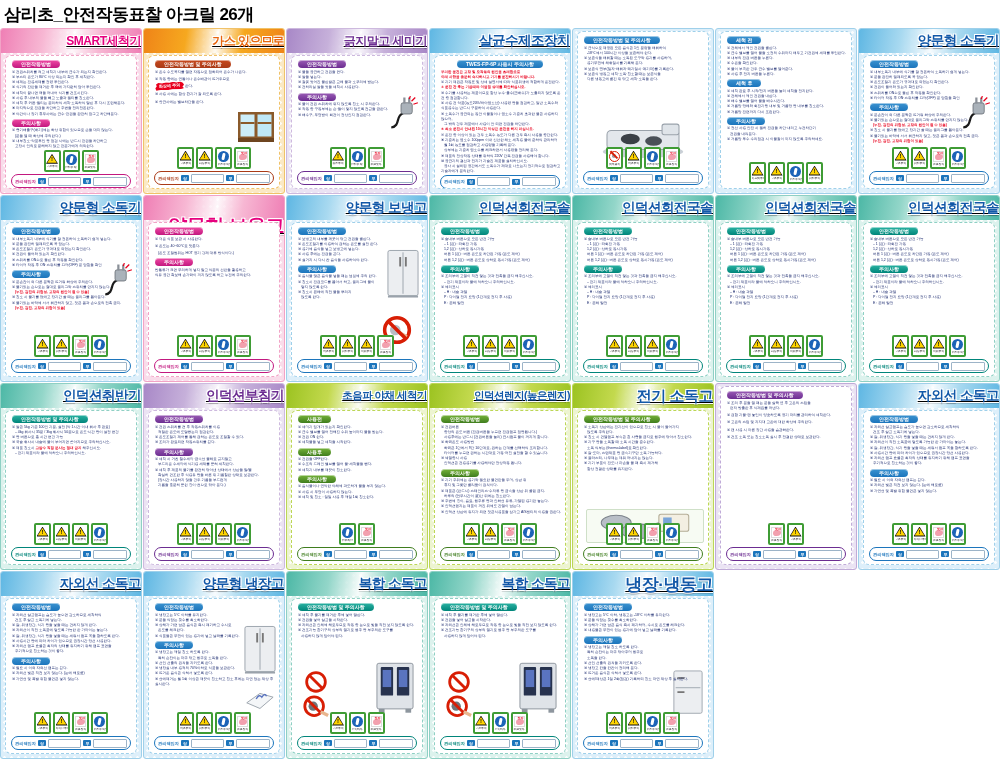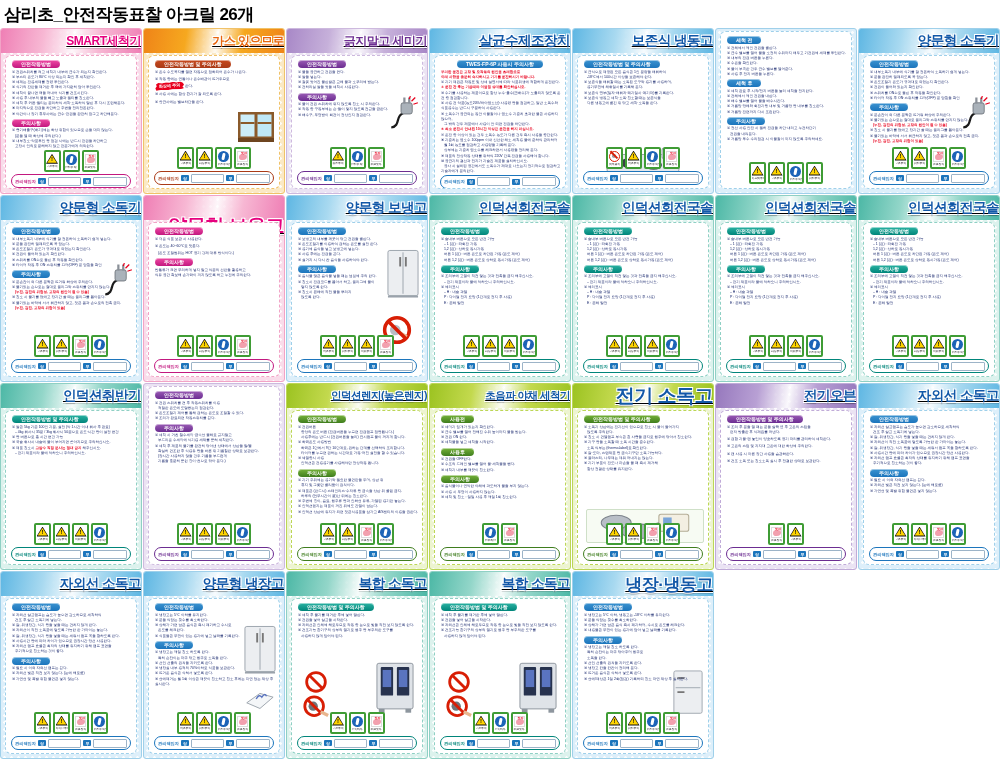--- a/index.html
+++ b/index.html
@@ -259,23 +259,20 @@
             <span class="flabel">관리책임자</span>
             <span class="tag">정</span>
             <span class="field"></span>
             <span class="tag">부</span>
             <span class="field"></span>
           </div>
         </div>
       </div>
     </div>
     <div class="card t-blue">
-      <div class="band">
-        <div class="card-title" style="font-size: 13.5px;">보존식 냉동고</div>
-      </div>
       <div class="panel">
         <div class="art art-freezer"><svg viewBox="0 0 80 34">
             <ellipse cx="40" cy="28" rx="38" ry="6" fill="#c9cfd6"></ellipse>
             <rect x="6" y="8" width="68" height="18" rx="4" fill="#e3e7ec" stroke="#9aa2ab"></rect>
             <ellipse cx="28" cy="16" rx="9" ry="5" fill="#3a3f46"></ellipse>
             <ellipse cx="50" cy="18" rx="8" ry="4.5" fill="#4a5058"></ellipse>
             <rect x="58" y="2" width="16" height="10" rx="2" fill="#dfe4e9" stroke="#9aa2ab"></rect>
           </svg></div>
         <div class="content">
           <div class="pill">안전작동방법 및 주의사항</div>
@@ -820,20 +817,23 @@
             <span class="flabel">관리책임자</span>
             <span class="tag">정</span>
             <span class="field"></span>
             <span class="tag">부</span>
             <span class="field"></span>
           </div>
         </div>
       </div>
     </div>
     <div class="card t-lav">
+      <div class="band">
+        <div class="card-title" style="font-size: 13.5px;">인덕션부침기</div>
+      </div>
       <div class="panel">
         <div class="content">
           <div class="pill">안전작동방법</div>
           <div class="line">① 전원 스위치를 켠 후 작동스위치를 이용</div>
           <div class="line">   적절한 온도에 도달했는지 점검한다.</div>
           <div class="line">② 온도조절기 제어를 통해 원하는 온도로 조절할 수 있다.</div>
           <div class="line">③ 조리가 완료되면 작동스위치를 끈다.</div>
           <div class="pill">주의사항</div>
           <div class="line">① 세척 시 거친 철수세미·금속성 물체로 긁지말고</div>
           <div class="line">   부드러운 수세미에 식기용 세제를 묻혀 세척한다.</div>
@@ -848,73 +848,20 @@
               <div class="g-warn"></div>
               <div class="ilabel">고온주의</div>
             </div>
             <div class="icon">
               <div class="g-warn"></div>
               <div class="ilabel">화상주의</div>
             </div>
             <div class="icon">
               <div class="g-warn"></div>
               <div class="ilabel">끼임주의</div>
-            </div>
-            <div class="icon">
-              <div class="g-mand"></div>
-              <div class="ilabel">안전수칙준수</div>
-            </div>
-          </div>
-          <div class="footer">
-            <span class="flabel">관리책임자</span>
-            <span class="tag">정</span>
-            <span class="field"></span>
-            <span class="tag">부</span>
-            <span class="field"></span>
-          </div>
-        </div>
-      </div>
-    </div>
-    <div class="card t-green">
-      <div class="band">
-        <div class="card-title" style="font-size: 10.5px;">인덕션렌지(높은렌지)</div>
-      </div>
-      <div class="panel">
-        <div class="content">
-          <div class="pill">안전작동방법</div>
-          <div class="line">① 전원버튼</div>
-          <div class="line">   중앙의 온도 버튼 (전원버튼을 누르면 전원램프 점등됩니다.)</div>
-          <div class="line">   사용후에는 반드시 (전원버튼을 눌러) 표시램프 불이 꺼지게 합니다.</div>
-          <div class="line">② 화력온도 사용방법</div>
-          <div class="line">   화력은 1단에서 9단 10단계로, 원하는 단계를 선택하여 조리합니다.</div>
-          <div class="line">   타이머를 누르면 원하는 시간대로 가동·꺼짐 설정을 할 수 있습니다.</div>
-          <div class="line">③ 예열중시 사용</div>
-          <div class="line">   인덕션은 전용용기를 사용해야만 정상작동 됩니다.</div>
-          <div class="pill">주의사항</div>
-          <div class="line">① 기기 주위에는 용기와 필요한 물건만을 두며, 상판 위</div>
-          <div class="line">   휴지 및 그릇만 올려둠이 원칙이다.</div>
-          <div class="line">② 제품은 (반드시) 스테인리스·수저류 등 금속을 상판 위 올림 금지.</div>
-          <div class="line">   하루의 (업무시간이 끝)난 뒤에는 청소한다.</div>
-          <div class="line">③ 주변에 종이, 음료, 행주류 등과 인화성 유류, 가열된 용기만 놓는다.</div>
-          <div class="line">④ 인덕션렌지는 제품이 꺼진 뒤에도 잔열이 남는다.</div>
-          <div class="line">⑤ 인덕션 상판에 유지가 되면 젖은식용품을 삼가고 A/S센터의 이용을 권한다.</div>
-        </div>
-        <div class="bottom">
-          <div class="icons">
-            <div class="icon">
-              <div class="g-warn"></div>
-              <div class="ilabel">고온주의</div>
-            </div>
-            <div class="icon">
-              <div class="g-warn"></div>
-              <div class="ilabel">화상주의</div>
-            </div>
-            <div class="icon">
-              <div class="g-wash"></div>
-              <div class="ilabel">손을씻자</div>
             </div>
             <div class="icon">
               <div class="g-mand"></div>
               <div class="ilabel">안전수칙준수</div>
             </div>
           </div>
           <div class="footer">
             <span class="flabel">관리책임자</span>
             <span class="tag">정</span>
             <span class="field"></span>
@@ -960,21 +907,74 @@
             <span class="tag">정</span>
             <span class="field"></span>
             <span class="tag">부</span>
             <span class="field"></span>
           </div>
         </div>
       </div>
     </div>
     <div class="card t-green">
       <div class="band">
-        <div class="card-title" style="font-size: 19px;">전기 소독고</div>
+        <div class="card-title" style="font-size: 10.5px;">인덕션렌지(높은렌지)</div>
+      </div>
+      <div class="panel">
+        <div class="content">
+          <div class="pill">안전작동방법</div>
+          <div class="line">① 전원버튼</div>
+          <div class="line">   중앙의 온도 버튼 (전원버튼을 누르면 전원램프 점등됩니다.)</div>
+          <div class="line">   사용후에는 반드시 (전원버튼을 눌러) 표시램프 불이 꺼지게 합니다.</div>
+          <div class="line">② 화력온도 사용방법</div>
+          <div class="line">   화력은 1단에서 9단 10단계로, 원하는 단계를 선택하여 조리합니다.</div>
+          <div class="line">   타이머를 누르면 원하는 시간대로 가동·꺼짐 설정을 할 수 있습니다.</div>
+          <div class="line">③ 예열중시 사용</div>
+          <div class="line">   인덕션은 전용용기를 사용해야만 정상작동 됩니다.</div>
+          <div class="pill">주의사항</div>
+          <div class="line">① 기기 주위에는 용기와 필요한 물건만을 두며, 상판 위</div>
+          <div class="line">   휴지 및 그릇만 올려둠이 원칙이다.</div>
+          <div class="line">② 제품은 (반드시) 스테인리스·수저류 등 금속을 상판 위 올림 금지.</div>
+          <div class="line">   하루의 (업무시간이 끝)난 뒤에는 청소한다.</div>
+          <div class="line">③ 주변에 종이, 음료, 행주류 등과 인화성 유류, 가열된 용기만 놓는다.</div>
+          <div class="line">④ 인덕션렌지는 제품이 꺼진 뒤에도 잔열이 남는다.</div>
+          <div class="line">⑤ 인덕션 상판에 유지가 되면 젖은식용품을 삼가고 A/S센터의 이용을 권한다.</div>
+        </div>
+        <div class="bottom">
+          <div class="icons">
+            <div class="icon">
+              <div class="g-warn"></div>
+              <div class="ilabel">고온주의</div>
+            </div>
+            <div class="icon">
+              <div class="g-warn"></div>
+              <div class="ilabel">화상주의</div>
+            </div>
+            <div class="icon">
+              <div class="g-wash"></div>
+              <div class="ilabel">손을씻자</div>
+            </div>
+            <div class="icon">
+              <div class="g-mand"></div>
+              <div class="ilabel">안전수칙준수</div>
+            </div>
+          </div>
+          <div class="footer">
+            <span class="flabel">관리책임자</span>
+            <span class="tag">정</span>
+            <span class="field"></span>
+            <span class="tag">부</span>
+            <span class="field"></span>
+          </div>
+        </div>
+      </div>
+    </div>
+    <div class="card t-green">
+      <div class="band">
+        <div class="card-title" style="font-size: 15px;">전기 소독고</div>
       </div>
       <div class="panel">
         <div class="art art-trays"><svg viewBox="0 0 90 30">
             <ellipse cx="18" cy="12" rx="14" ry="7" fill="#b9bfc7" stroke="#7d848c"></ellipse>
             <ellipse cx="38" cy="20" rx="15" ry="7" fill="#aab1b9" stroke="#7d848c"></ellipse>
             <rect x="58" y="4" width="28" height="16" rx="2" fill="#f3efe2" stroke="#b4ad97"></rect>
             <rect x="62" y="7" width="8" height="10" fill="#7aa5d8"></rect>
             <path d="M50 14 L58 12" stroke="#888"></path>
           </svg></div>
         <div class="content">
@@ -1012,23 +1012,20 @@
             <span class="flabel">관리책임자</span>
             <span class="tag">정</span>
             <span class="field"></span>
             <span class="tag">부</span>
             <span class="field"></span>
           </div>
         </div>
       </div>
     </div>
     <div class="card t-purple">
-      <div class="band">
-        <div class="card-title" style="font-size: 13.5px;">전기오븐</div>
-      </div>
       <div class="panel">
         <div class="content">
           <div class="pill">안전작동방법 및 주의사항</div>
           <div class="line">① 조리 후 문을 열 때는 문을 살짝 연 후 고온의 스팀을</div>
           <div class="line">   먼저 방출한 후 식재료를 꺼낸다.</div>
           <div class="line" style="line-height: 0.6;">&nbsp;</div>
           <div class="line">② 원형 기물·팬 놓임이 양호하도록 공기 자리를 관리하여 세척한다.</div>
           <div class="line" style="line-height: 0.6;">&nbsp;</div>
           <div class="line">③ 고온의 스팀 및 지지대 고온에 대한 화상에 주의한다.</div>
           <div class="line" style="line-height: 0.6;">&nbsp;</div>

